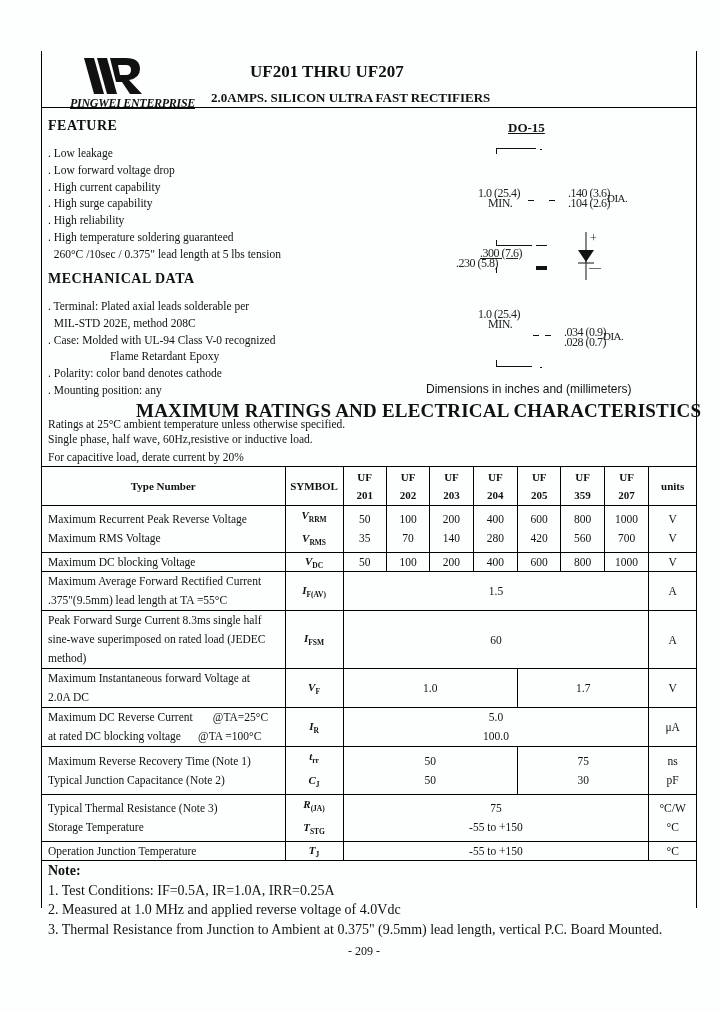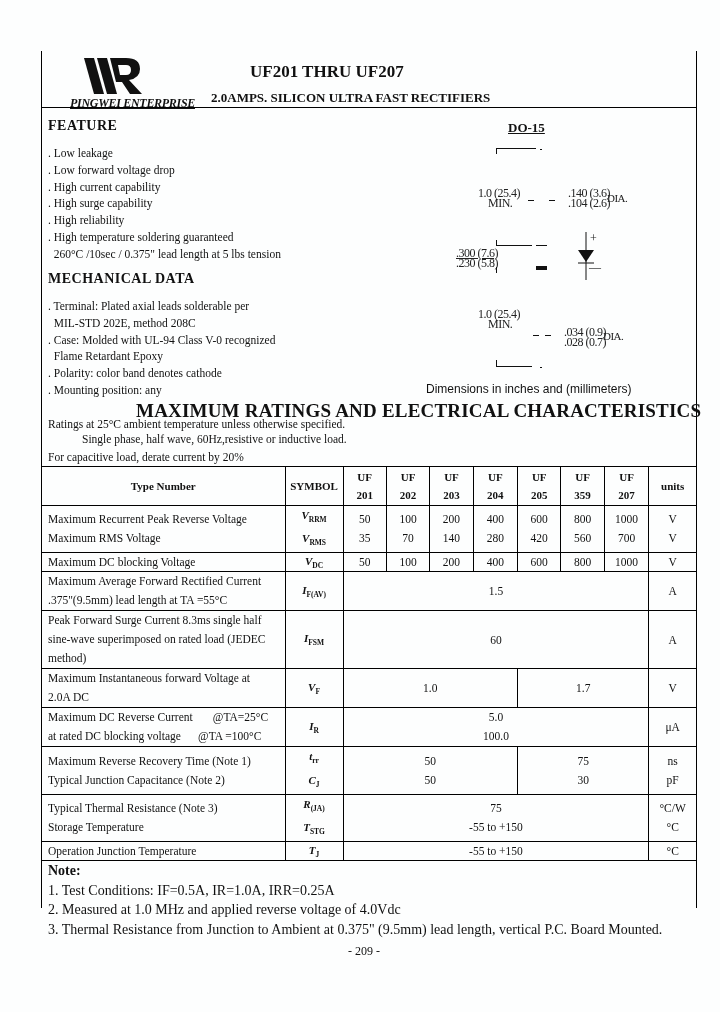--- a/index.html
+++ b/index.html
@@ -71,21 +71,21 @@
   <div>. High reliability</div>
   <div>. High temperature soldering guaranteed</div>
   <div style="white-space:pre;">  260°C /10sec / 0.375" lead length at 5 lbs tension</div>
 </div>
 
 <div class="section-h" style="left:48px; top:271px;">MECHANICAL DATA</div>
 <div class="list" style="top:298px;">
   <div>. Terminal: Plated axial leads solderable per</div>
   <div style="white-space:pre;">  MIL-STD 202E, method 208C</div>
   <div>. Case: Molded with UL-94 Class V-0 recognized</div>
-  <div style="white-space:pre;">  Flame Retardant Epoxy</div>
+  <div style="white-space:pre;text-align:center;">  Flame Retardant Epoxy</div>
   <div>. Polarity: color band denotes cathode</div>
   <div>. Mounting position: any</div>
 </div>
 
 <div class="pkg-title">DO-15</div>
 <div>
   <div class="ln" style="left:496px; top:148px; width:40px; height:1px;"></div>
   <div class="ln" style="left:496px; top:148px; width:1px; height:6px;"></div>
   <div class="ln" style="left:540px; top:149px; width:2px; height:1px;"></div>
 
@@ -98,21 +98,21 @@
   <div class="dim" style="left:568px; top:188px;">
     <div>.140 (3.6)</div>
     <div>.104 (2.6)</div>
   </div>
   <div class="dim" style="left:607px; top:193px; font-size:11px;">DIA.</div>
 
   <div class="ln" style="left:496px; top:245px; width:36px; height:1px;"></div>
   <div class="ln" style="left:496px; top:240px; width:1px; height:6px;"></div>
   <div class="ln" style="left:536px; top:245px; width:11px; height:1px;"></div>
   <div class="dim" style="left:456px; top:248px;">
-    <div style="text-decoration:underline;">.300 (7.6)</div>
+    <div style="text-decoration:underline;margin-left:24px;">.300 (7.6)</div>
     <div>.230 (5.8)</div>
   </div>
   <div class="ln" style="left:496px; top:267px; width:1px; height:6px;"></div>
   <div class="ln" style="left:536px; top:266px; width:11px; height:4px;"></div>
 
   <svg class="abs" style="left:572px; top:232px;" width="30" height="48" viewBox="0 0 30 48">
     <line x1="14" y1="0" x2="14" y2="48" stroke="#111" stroke-width="1"></line>
     <polygon points="6,18 22,18 14,30" fill="#111"></polygon>
     <line x1="6" y1="31" x2="22" y2="31" stroke="#111" stroke-width="1"></line>
   </svg>
@@ -131,21 +131,21 @@
   </div>
   <div class="dim" style="left:603px; top:331px; font-size:11px;">DIA.</div>
   <div class="ln" style="left:496px; top:366px; width:36px; height:1px;"></div>
   <div class="ln" style="left:496px; top:360px; width:1px; height:6px;"></div>
   <div class="ln" style="left:540px; top:367px; width:2px; height:1px;"></div>
 </div>
 <div class="dims-note">Dimensions in inches and (millimeters)</div>
 
 <div class="mr-title">MAXIMUM RATINGS AND ELECTRICAL CHARACTERISTICS</div>
 <div class="cond" style="top:418px;">Ratings at 25°C ambient temperature unless otherwise specified.</div>
-<div class="cond" style="top:433px;margin-left:34px;">Single phase, half wave, 60Hz,resistive or inductive load.</div>
+<div class="cond" style="top:433px;">Single phase, half wave, 60Hz,resistive or inductive load.</div>
 <div class="cond" style="top:451px;">For capacitive load, derate current by 20%</div>
 
 <table class="spec">
   <colgroup>
     <col style="width:244px">
       <col style="width:58px">
     <col style="width:44px">
       <col style="width:44px">
       <col style="width:44px">
       <col style="width:45px">

